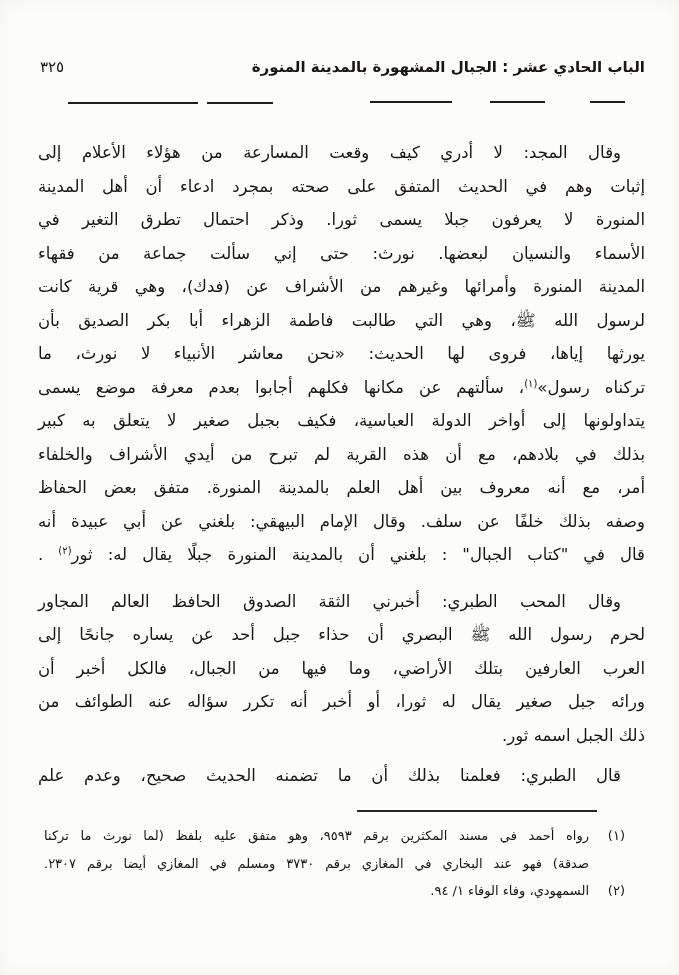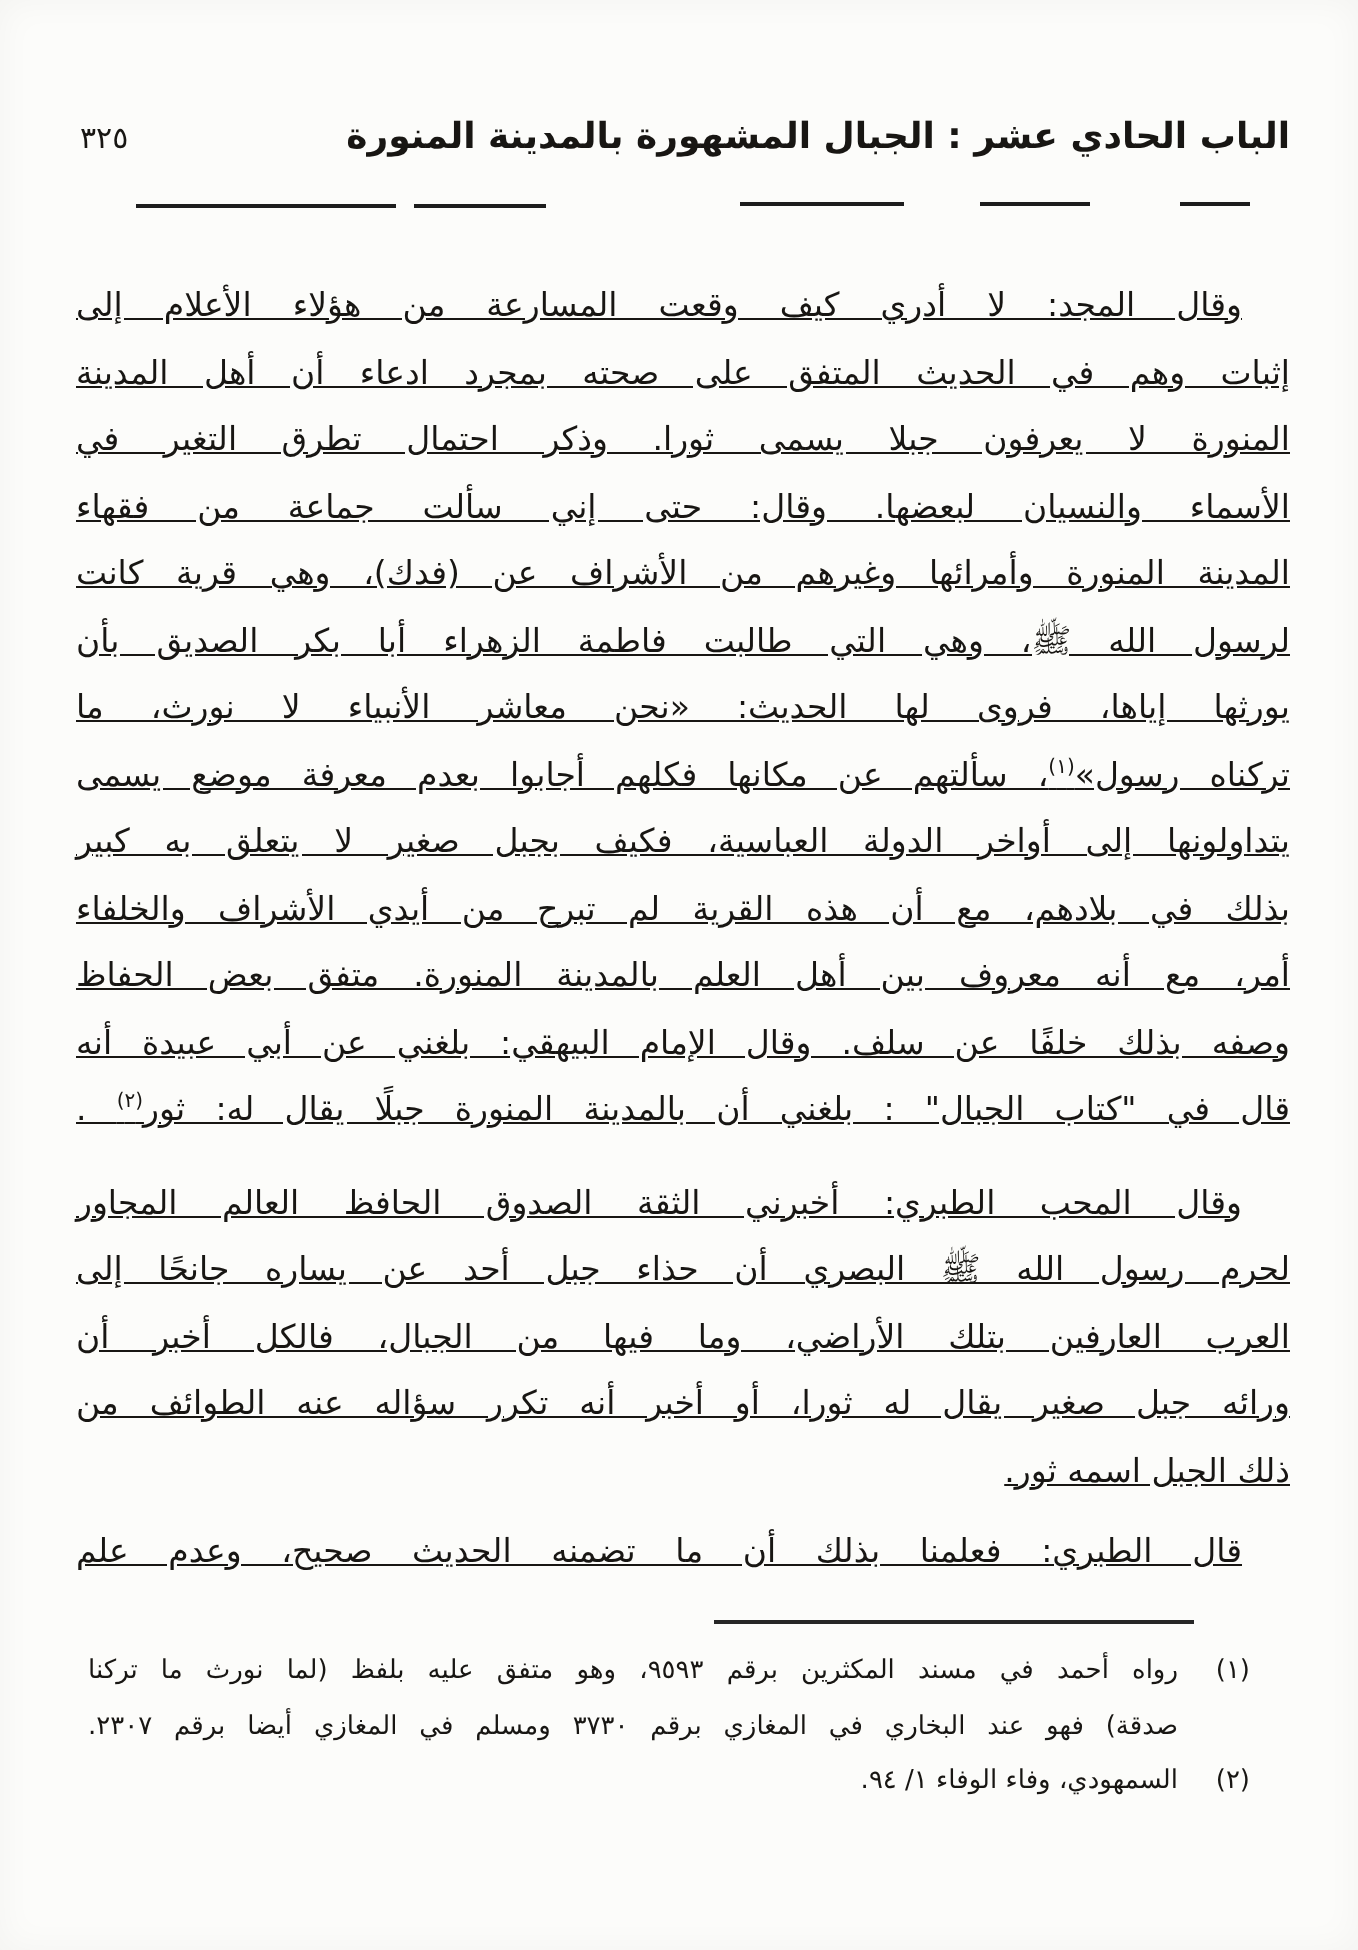--- a/index.html
+++ b/index.html
@@ -11,38 +11,37 @@
     font-family:"DejaVu Sans", sans-serif;
     color:#181613;
     direction:rtl;
     overflow:hidden;
   }
   
   .hdr{
     position:absolute;top:58px;right:34px;left:40px;
     display:flex;justify-content:space-between;align-items:baseline;
   }
-  .hdr-title{font-size:18px;font-weight:bold;letter-spacing:0.2px;}
+  .hdr-title{font-size:15px;font-weight:bold;letter-spacing:0.2px;}
   .hdr-page{font-size:15px;font-weight:normal;letter-spacing:2px;}
   .hdr-rule{position:absolute;top:101px;left:0;right:0;height:4px;}
   .hdr-rule i{position:absolute;height:2px;background:#1d1d1d;display:block;}
   .hdr-rule i:nth-child(1){left:68px;width:130px;top:1px;}
   .hdr-rule i:nth-child(2){left:207px;width:66px;top:1px;}
   .hdr-rule i:nth-child(3){left:370px;width:82px;top:0;}
   .hdr-rule i:nth-child(4){left:490px;width:55px;top:0;}
   .hdr-rule i:nth-child(5){left:590px;width:35px;top:0;}
   
   .body-text{position:absolute;top:136px;right:34px;left:38px;}
   .para + .para{margin-top:13px;}
   .para:nth-child(3){margin-top:7px;}
   .line{
     font-size:16.5px;line-height:33.5px;height:33.5px;
     text-align:justify;text-align-last:justify;
     white-space:nowrap;
-    text-decoration:underline;
   }
   .line.indent{padding-right:24px;}
   .line.short{text-align:left;text-align-last:right;}
   .fn-ref{font-size:10px;vertical-align:super;line-height:0;}
   
   .fn-rule{position:absolute;top:810px;left:357px;width:240px;height:2px;background:#262626;}
   .footnotes{position:absolute;top:822px;right:54px;left:44px;}
   .footnote{display:flex;gap:9px;}
   .fn-marker{flex:none;width:27px;font-size:13px;line-height:27.5px;text-align:right;}
   .fn-lines{flex:1;min-width:0;}
@@ -68,21 +67,21 @@
       <i></i>
       <i></i>
       <i></i>
   </div>
 
   <main class="body-text">
       <div class="para">
         <div class="line indent"><span>وقال المجد: لا أدري كيف وقعت المسارعة من هؤلاء الأعلام إلى</span></div>
         <div class="line"><span>إثبات وهم في الحديث المتفق على صحته بمجرد ادعاء أن أهل المدينة</span></div>
         <div class="line"><span>المنورة لا يعرفون جبلا يسمى ثورا. وذكر احتمال تطرق التغير في</span></div>
-        <div class="line"><span>الأسماء والنسيان لبعضها. وقال: حتى إني سألت جماعة من فقهاء</span></div>
+        <div class="line"><span>الأسماء والنسيان لبعضها. نورث: حتى إني سألت جماعة من فقهاء</span></div>
         <div class="line"><span>المدينة المنورة وأمرائها وغيرهم من الأشراف عن (فدك)، وهي قرية كانت</span></div>
         <div class="line"><span>لرسول الله ﷺ، وهي التي طالبت فاطمة الزهراء أبا بكر الصديق بأن</span></div>
         <div class="line"><span>يورثها إياها، فروى لها الحديث: «نحن معاشر الأنبياء لا نورث، ما</span></div>
         <div class="line"><span>تركناه رسول»</span><span class="fn-ref">(١)</span><span>، سألتهم عن مكانها فكلهم أجابوا بعدم معرفة موضع يسمى</span></div>
         <div class="line"><span>يتداولونها إلى أواخر الدولة العباسية، فكيف بجبل صغير لا يتعلق به كبير</span></div>
         <div class="line"><span>بذلك في بلادهم، مع أن هذه القرية لم تبرح من أيدي الأشراف والخلفاء</span></div>
         <div class="line"><span>أمر، مع أنه معروف بين أهل العلم بالمدينة المنورة. متفق بعض الحفاظ</span></div>
         <div class="line"><span>وصفه بذلك خلفًا عن سلف. وقال الإمام البيهقي: بلغني عن أبي عبيدة أنه</span></div>
         <div class="line"><span>قال في "كتاب الجبال" : بلغني أن بالمدينة المنورة جبلًا يقال له: ثور</span><span class="fn-ref">(٢)</span><span> .</span></div>
       </div>

